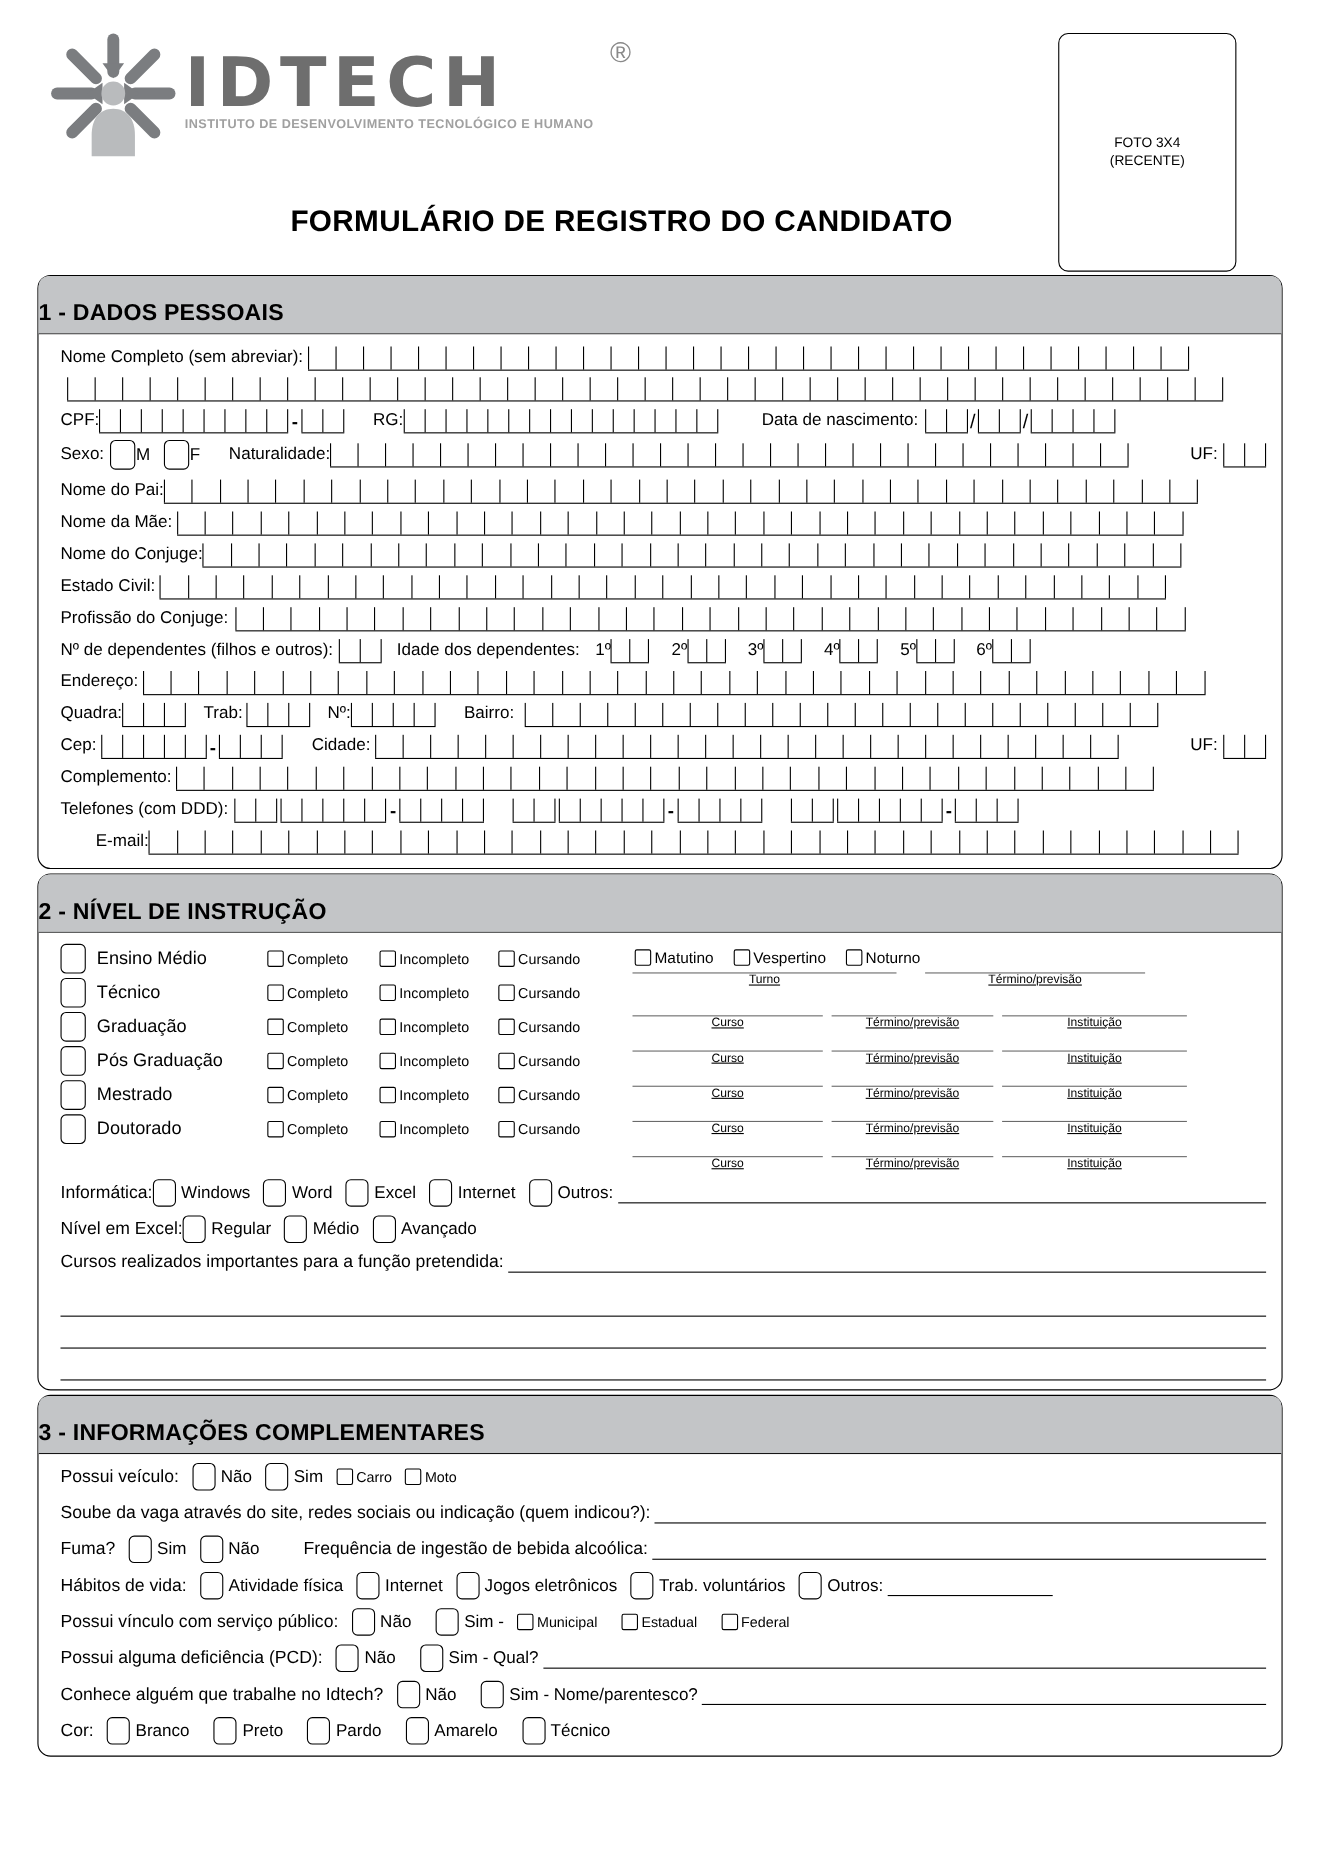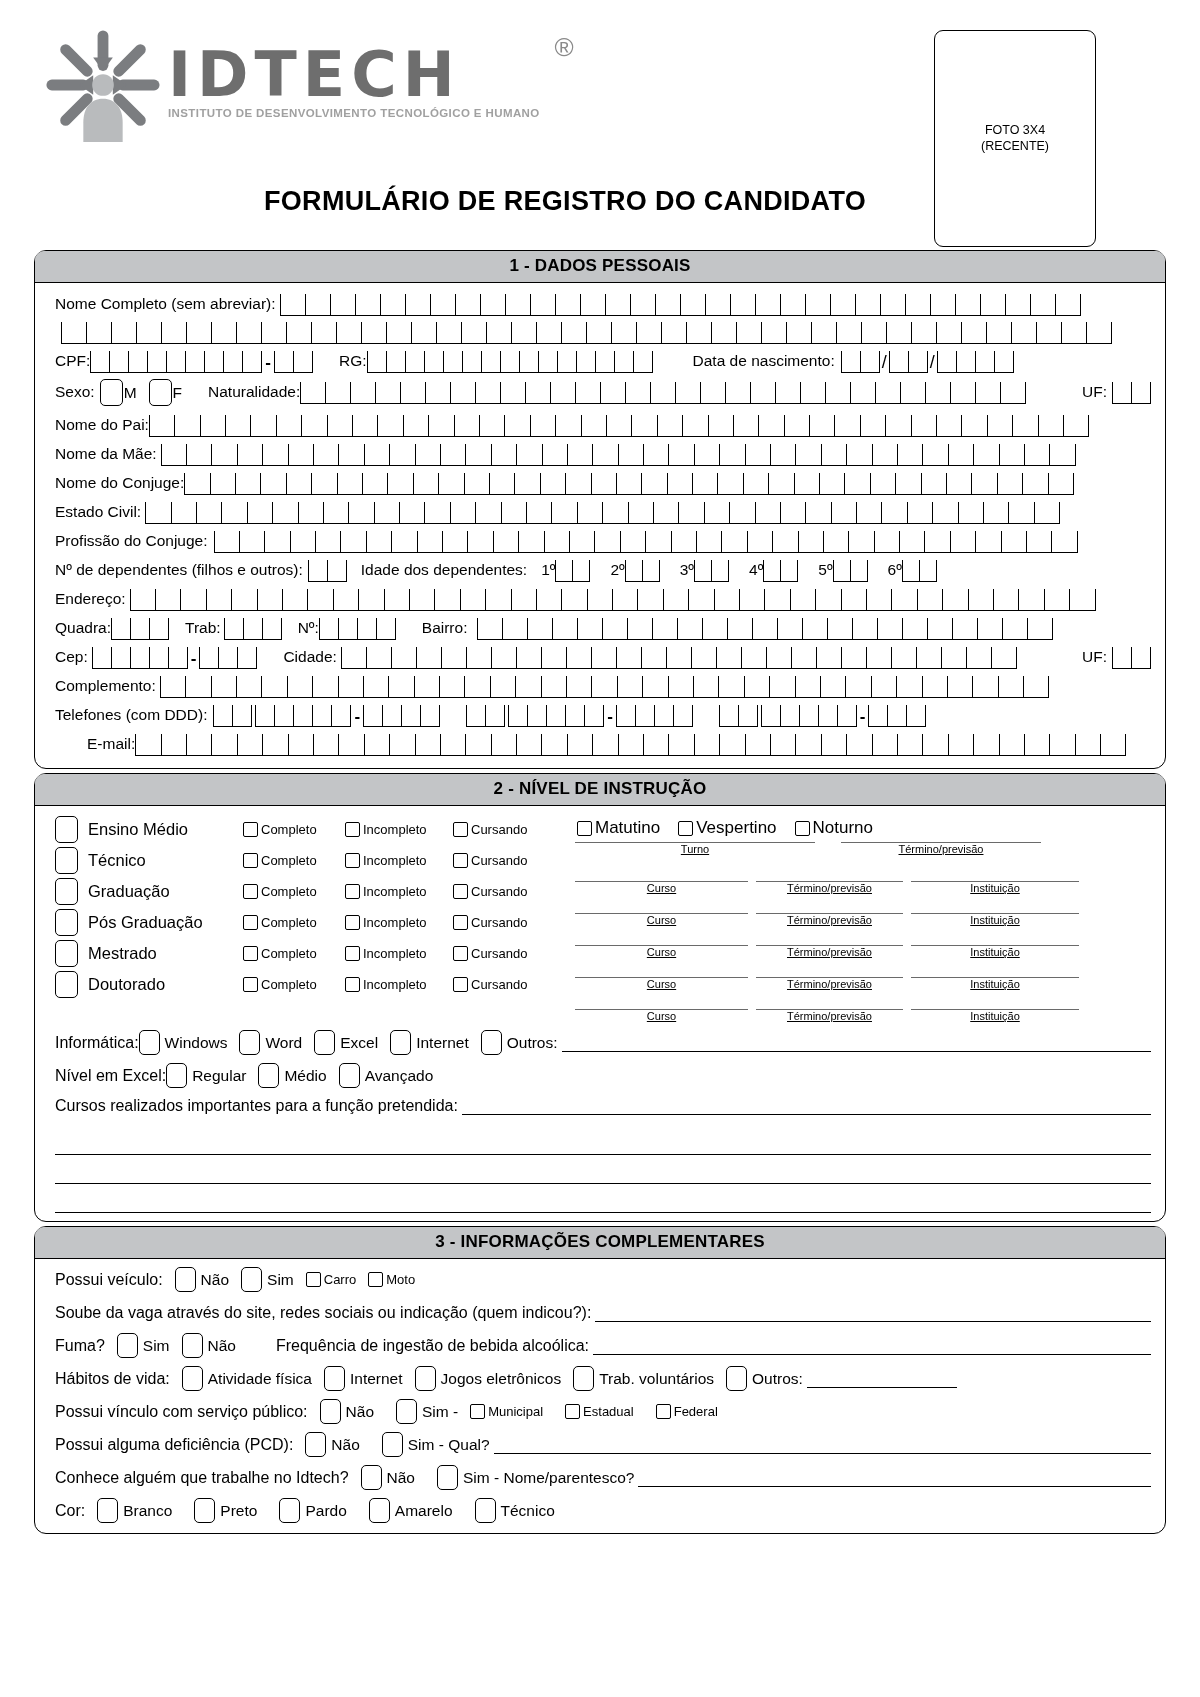--- a/index.html
+++ b/index.html
@@ -31,36 +31,36 @@
   .logo-url{
     text-align:center;font-size:27px;color:#5f5f5f;margin-top:4px;
     margin-left:56px;
   }
   .form-title{
     position:absolute;left:0;right:0;top:186px;text-align:center;
     font-size:27px;font-weight:bold;letter-spacing:.3px;
     padding-right:70px;
   }
   .photo-box{
-    position:absolute;right:104px;top:30px;width:160px;height:215px;
+    position:absolute;right:76px;top:30px;width:160px;height:215px;
     border:1.4px solid #000;border-radius:9px;
     display:flex;align-items:center;justify-content:center;
   }
   .photo-label{font-size:12.5px;text-align:center;line-height:1.25;}
 
   
   .section{
     margin:0 34px;border:1.6px solid #000;border-radius:12px;
     background:#fff;position:relative;
   }
   .section + .section{margin-top:4px;}
   .sec-head{
     background:#c3c5c7;border-radius:9px 9px 0 0;
-    text-align:center;font-weight:bold;font-size:17px;
-    padding:5px 0 6px;letter-spacing:.2px;
+    text-align:left;font-weight:bold;font-size:21px;
+    padding:22px 0 6px;letter-spacing:.2px;
     border-bottom:1.4px solid #000;
   }
   .sec-body{padding:10px 14px 10px 20px;}
 
   
   .row{display:flex;align-items:flex-end;margin-bottom:6px;}
   .lbl{font-size:15.5px;white-space:nowrap;line-height:22px;padding-bottom:1px;}
   .comb{
     display:flex;border-bottom:1.7px solid #000;height:21px;
     align-items:stretch;
@@ -81,21 +81,21 @@
 
   
   .cbx{
     display:inline-block;width:21px;height:25px;border:1.7px solid #000;
     border-radius:5px;vertical-align:middle;flex:none;background:#fff;
   }
   .cbx.sq{width:13px;height:13px;border-radius:2px;border-width:1.4px;}
   .cbx.md{width:19px;height:23px;}
   .cb-lab{font-size:15.5px;margin-left:5px;white-space:nowrap;}
   .cb-lab.sm{font-size:13px;margin-left:3px;}
-  .cb-lab.xs{font-size:17px;margin-left:3px;}
+  .cb-lab.xs{font-size:14px;margin-left:3px;}
 
   
   .s2grid{display:flex;}
   .s2left{width:520px;flex:none;}
   .s2right{flex:1;position:relative;padding-top:2px;}
   .lvl-row{display:flex;align-items:center;height:31px;}
   .lvl-name{font-size:16.5px;margin-left:10px;width:155px;}
   .lvl-opt{display:flex;align-items:center;width:102px;}
   .lvl-opt.wide{width:108px;}
 

